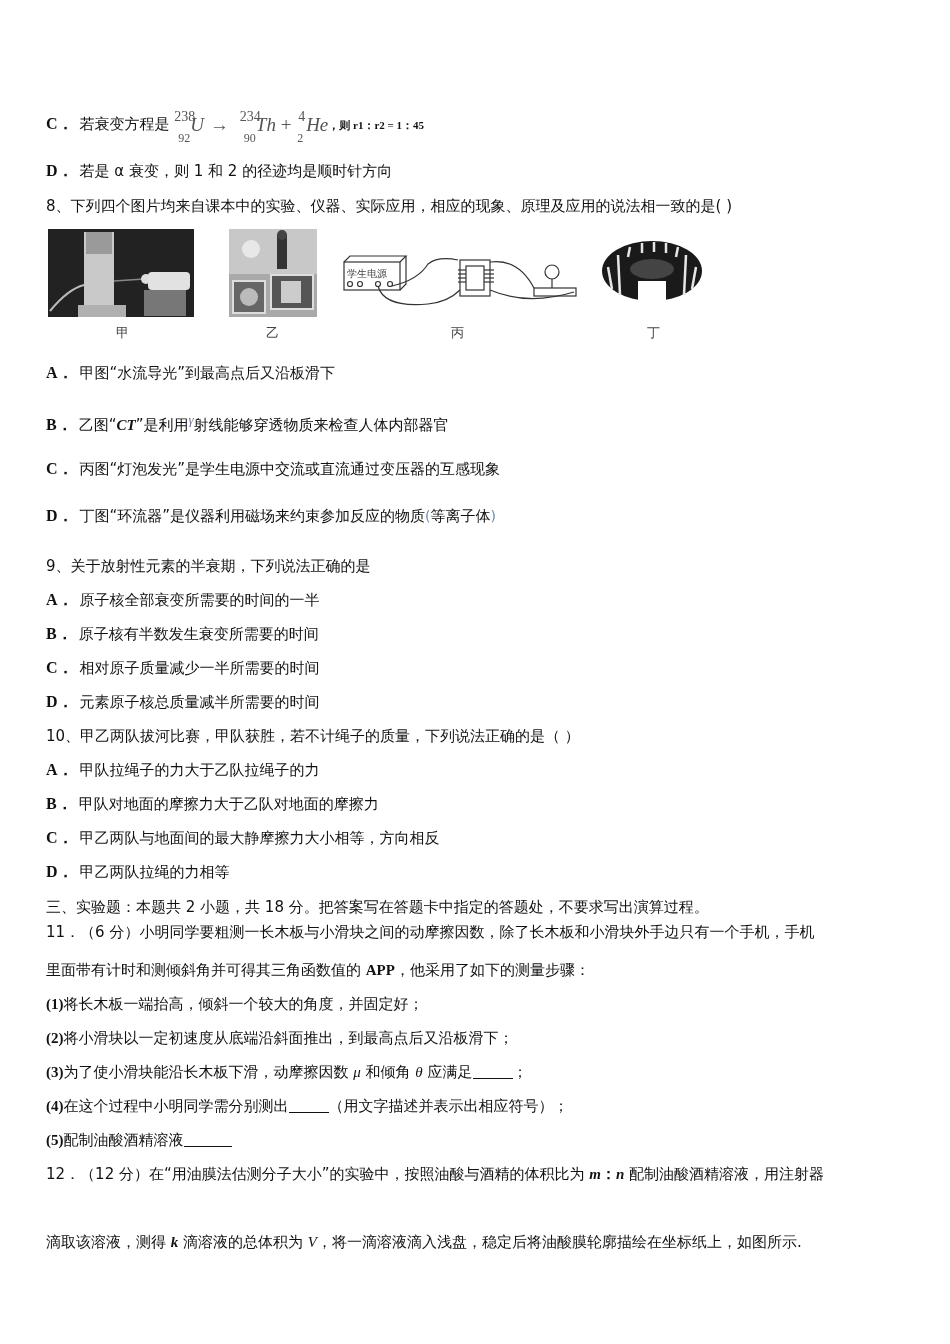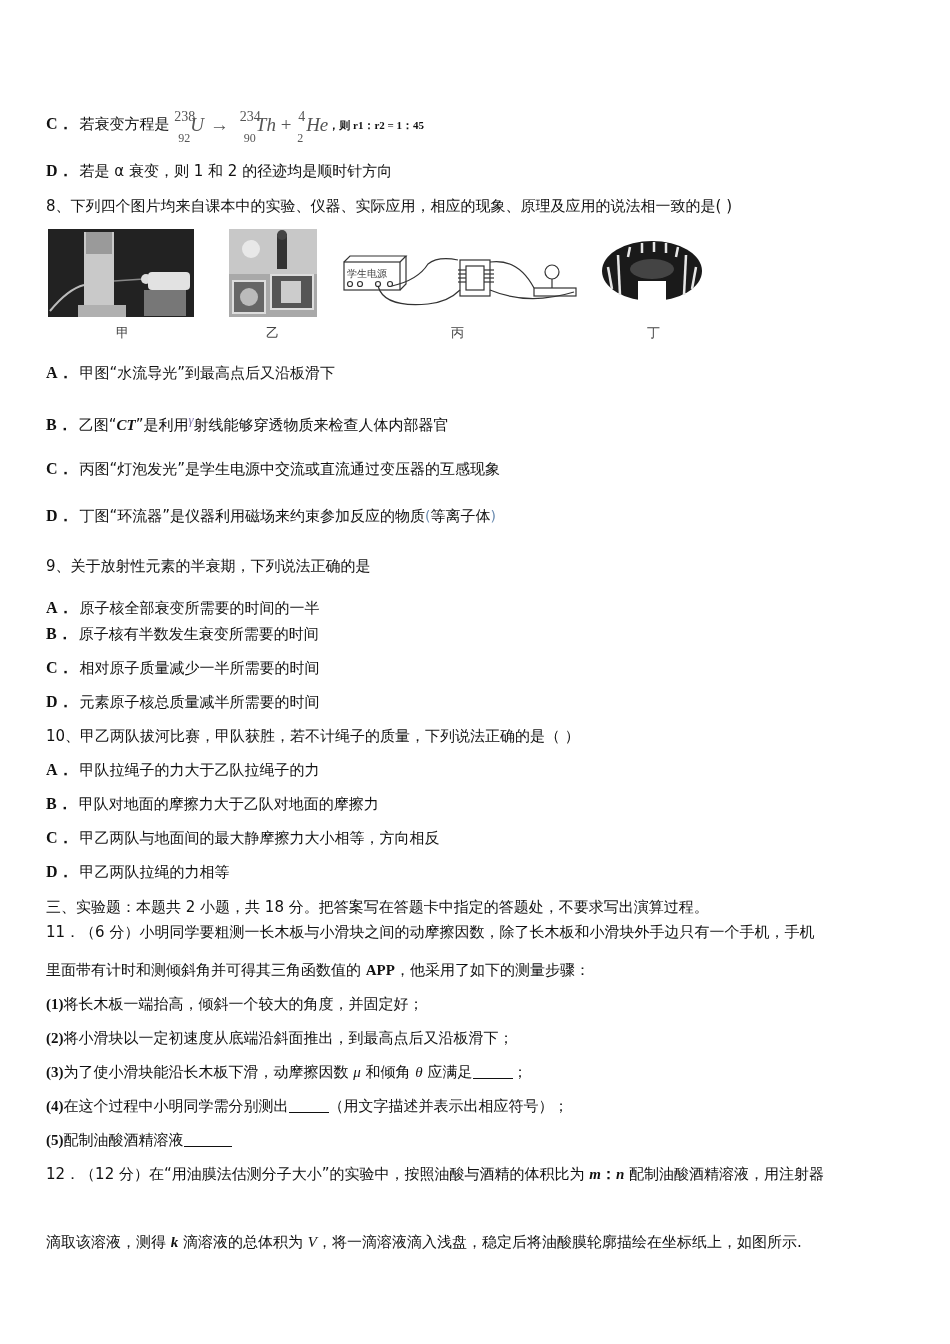--- a/index.html
+++ b/index.html
@@ -130,21 +130,21 @@
   <span class="lbl">B．</span><span>乙图“</span><span class="it bold">CT</span><span>”是利用</span><span class="gamma">γ</span><span>射线能够穿透物质来检查人体内部器官</span>
 </div>
 <div class="line" style="top:459px;">
   <span class="lbl">C．</span><span>丙图“灯泡发光”是学生电源中交流或直流通过变压器的互感现象</span>
 </div>
 <div class="line" style="top:506px;">
   <span class="lbl">D．</span><span>丁图“环流器”是仪器利用磁场来约束参加反应的物质</span><span class="paren">(</span><span>等离子体</span><span class="paren">)</span>
 </div>
 
 <div class="line" style="top:556px;">9、关于放射性元素的半衰期，下列说法正确的是</div>
-<div class="line" style="top:590px;margin-top:8px;"><span class="lbl">A．</span><span>原子核全部衰变所需要的时间的一半</span></div>
+<div class="line" style="top:590px;"><span class="lbl">A．</span><span>原子核全部衰变所需要的时间的一半</span></div>
 <div class="line" style="top:624px;"><span class="lbl">B．</span><span>原子核有半数发生衰变所需要的时间</span></div>
 <div class="line" style="top:658px;"><span class="lbl">C．</span><span>相对原子质量减少一半所需要的时间</span></div>
 <div class="line" style="top:692px;"><span class="lbl">D．</span><span>元素原子核总质量减半所需要的时间</span></div>
 
 <div class="line" style="top:726px;">10、甲乙两队拔河比赛，甲队获胜，若不计绳子的质量，下列说法正确的是（    ）</div>
 <div class="line" style="top:760px;"><span class="lbl">A．</span><span>甲队拉绳子的力大于乙队拉绳子的力</span></div>
 <div class="line" style="top:794px;"><span class="lbl">B．</span><span>甲队对地面的摩擦力大于乙队对地面的摩擦力</span></div>
 <div class="line" style="top:828px;text-align:right;"><span class="lbl">C．</span><span>甲乙两队与地面间的最大静摩擦力大小相等，方向相反</span></div>
 <div class="line" style="top:862px;"><span class="lbl">D．</span><span>甲乙两队拉绳的力相等</span></div>
 

